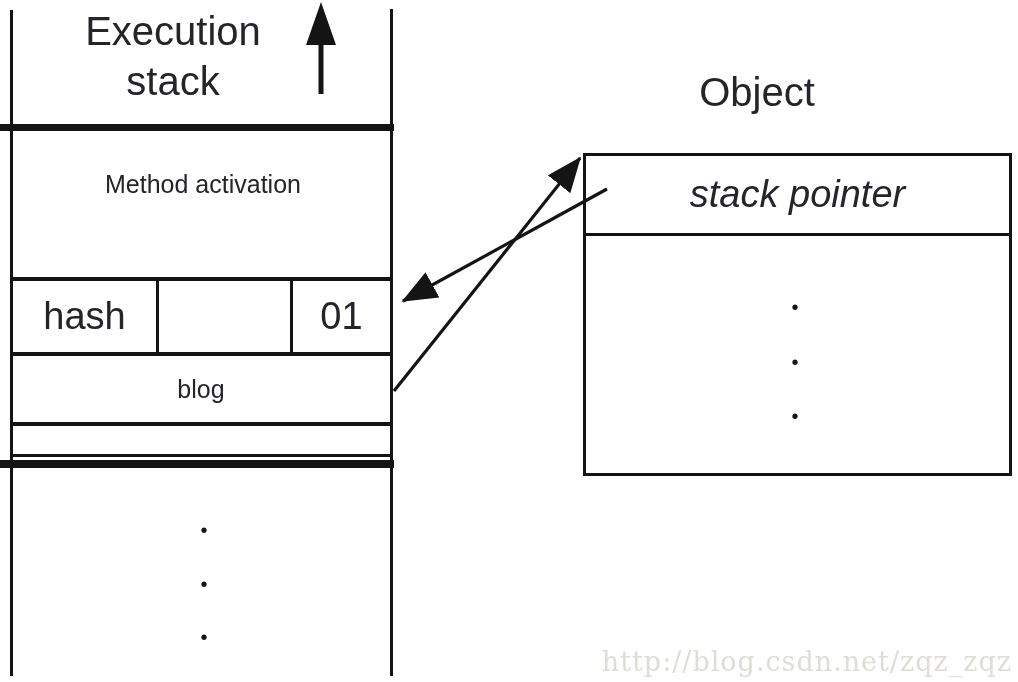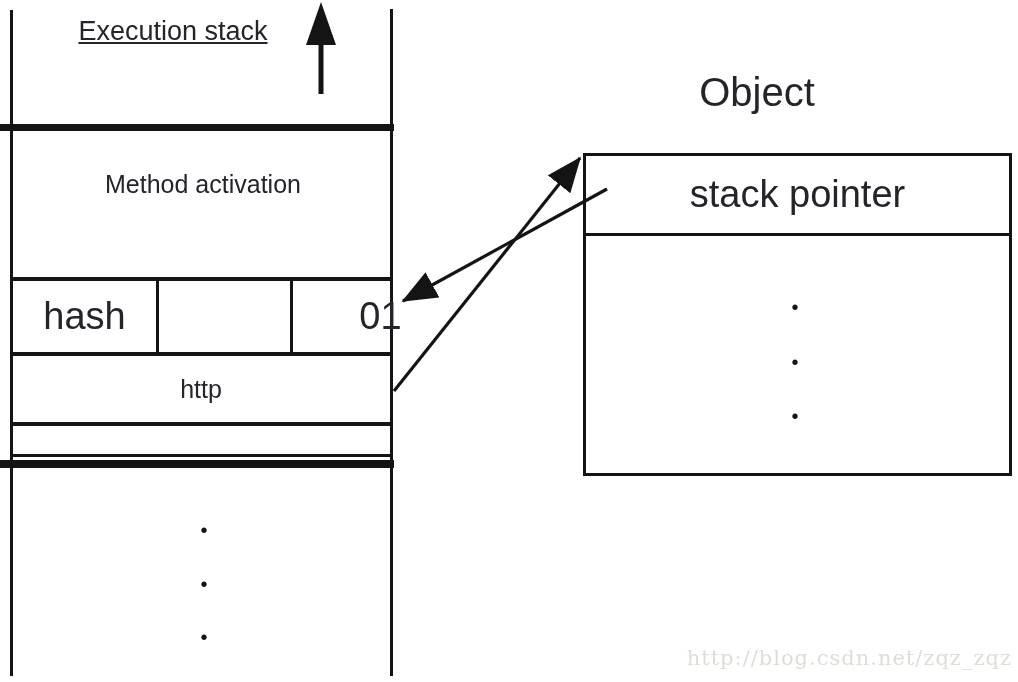--- a/index.html
+++ b/index.html
@@ -7,55 +7,56 @@
     position: relative;
     width: 1018px;
     height: 682px;
     background: var(--background, #ffffff);
     font-family: "Liberation Sans", sans-serif;
     color: var(--text, #24242a);
     overflow: hidden;
   }
   .hline, .vline { position: absolute; background: var(--line, #141414); }
   .label { position: absolute; text-align: center; white-space: normal; }
-  .title-2line { font-size: 27px; line-height: 50px; text-decoration: underline; }
+  .title-2line { font-size: 40px; line-height: 50px; }
   .body-text { font-size: 25px; }
   .cell-text { font-size: 38px; line-height: 71px; height: 71px; }
   .dot {
     position: absolute;
     width: 24px; height: 22px;
     line-height: 22px;
     text-align: center;
     font-size: 20px;
     color: var(--line, #141414);
   }
   #object-box {
     position: absolute;
     left: 583px; top: 153px;
     width: 423px; height: 317px;
     border: 3px solid var(--line, #141414);
     background: var(--background, #ffffff);
+    font-style: italic;
   }
   #object-header {
     height: 77px;
     border-bottom: 3px solid var(--line, #141414);
     line-height: 77px;
     text-align: center;
     font-size: 38px;
   }
   #arrows {
     position: absolute;
     left: 0; top: 0;
     pointer-events: none;
   }
   #watermark {
     position: absolute;
     right: 6px; top: 646px;
     font-family: "DejaVu Serif", serif;
-    font-size: 21px;
+    font-size: 27px;
     letter-spacing: 1px;
     color: var(--watermark, #deddd6);
   }
 </style>
 </head>
 <body>
 
 <div id="canvas">
 
   <div class="vline" style="left:10px; top:10px; width:3px; height:666px;"></div>
@@ -64,24 +65,24 @@
   <div class="label title-2line" style="left:53px; top:6px; width:240px;">Execution stack</div>
 
   <div class="hline" style="left:0px; top:124px; width:394px; height:7px;"></div>
 
   <div class="label body-text" style="left:73px; top:158px; width:260px; line-height:53px;">Method activation</div>
 
   <div class="hline" style="left:11px; top:277px; width:380px; height:4px;"></div>
   <div class="vline" style="left:156px; top:277px; width:3px; height:79px;"></div>
   <div class="vline" style="left:290px; top:277px; width:3px; height:79px;"></div>
   <div class="label cell-text" style="left:13px; top:281px; width:143px;border-radius:27px;">hash</div>
-  <div class="label cell-text" style="left:293px; top:281px; width:97px;padding-left:39px;">01</div>
+  <div class="label cell-text" style="left:293px; top:281px; width:97px;">01</div>
   <div class="hline" style="left:11px; top:352px; width:380px; height:4px;"></div>
 
-  <div class="label body-text" style="left:11px; top:356px; width:380px; height:67px; line-height:67px;">http</div>
+  <div class="label body-text" style="left:11px; top:356px; width:380px; height:67px; line-height:67px;">blog</div>
   <div class="hline" style="left:11px; top:422px; width:380px; height:4px;"></div>
 
   <div class="hline" style="left:11px; top:454px; width:380px; height:3px;"></div>
   <div class="hline" style="left:0px; top:460px; width:394px; height:8px;"></div>
 
   <div class="dot" style="left:192px; top:519px;">•</div>
   <div class="dot" style="left:192px; top:573px;">•</div>
   <div class="dot" style="left:192px; top:626px;">•</div>
 
   <div class="label" style="left:657px; top:70px; width:200px; font-size:40px;text-align:center;">Object</div>

